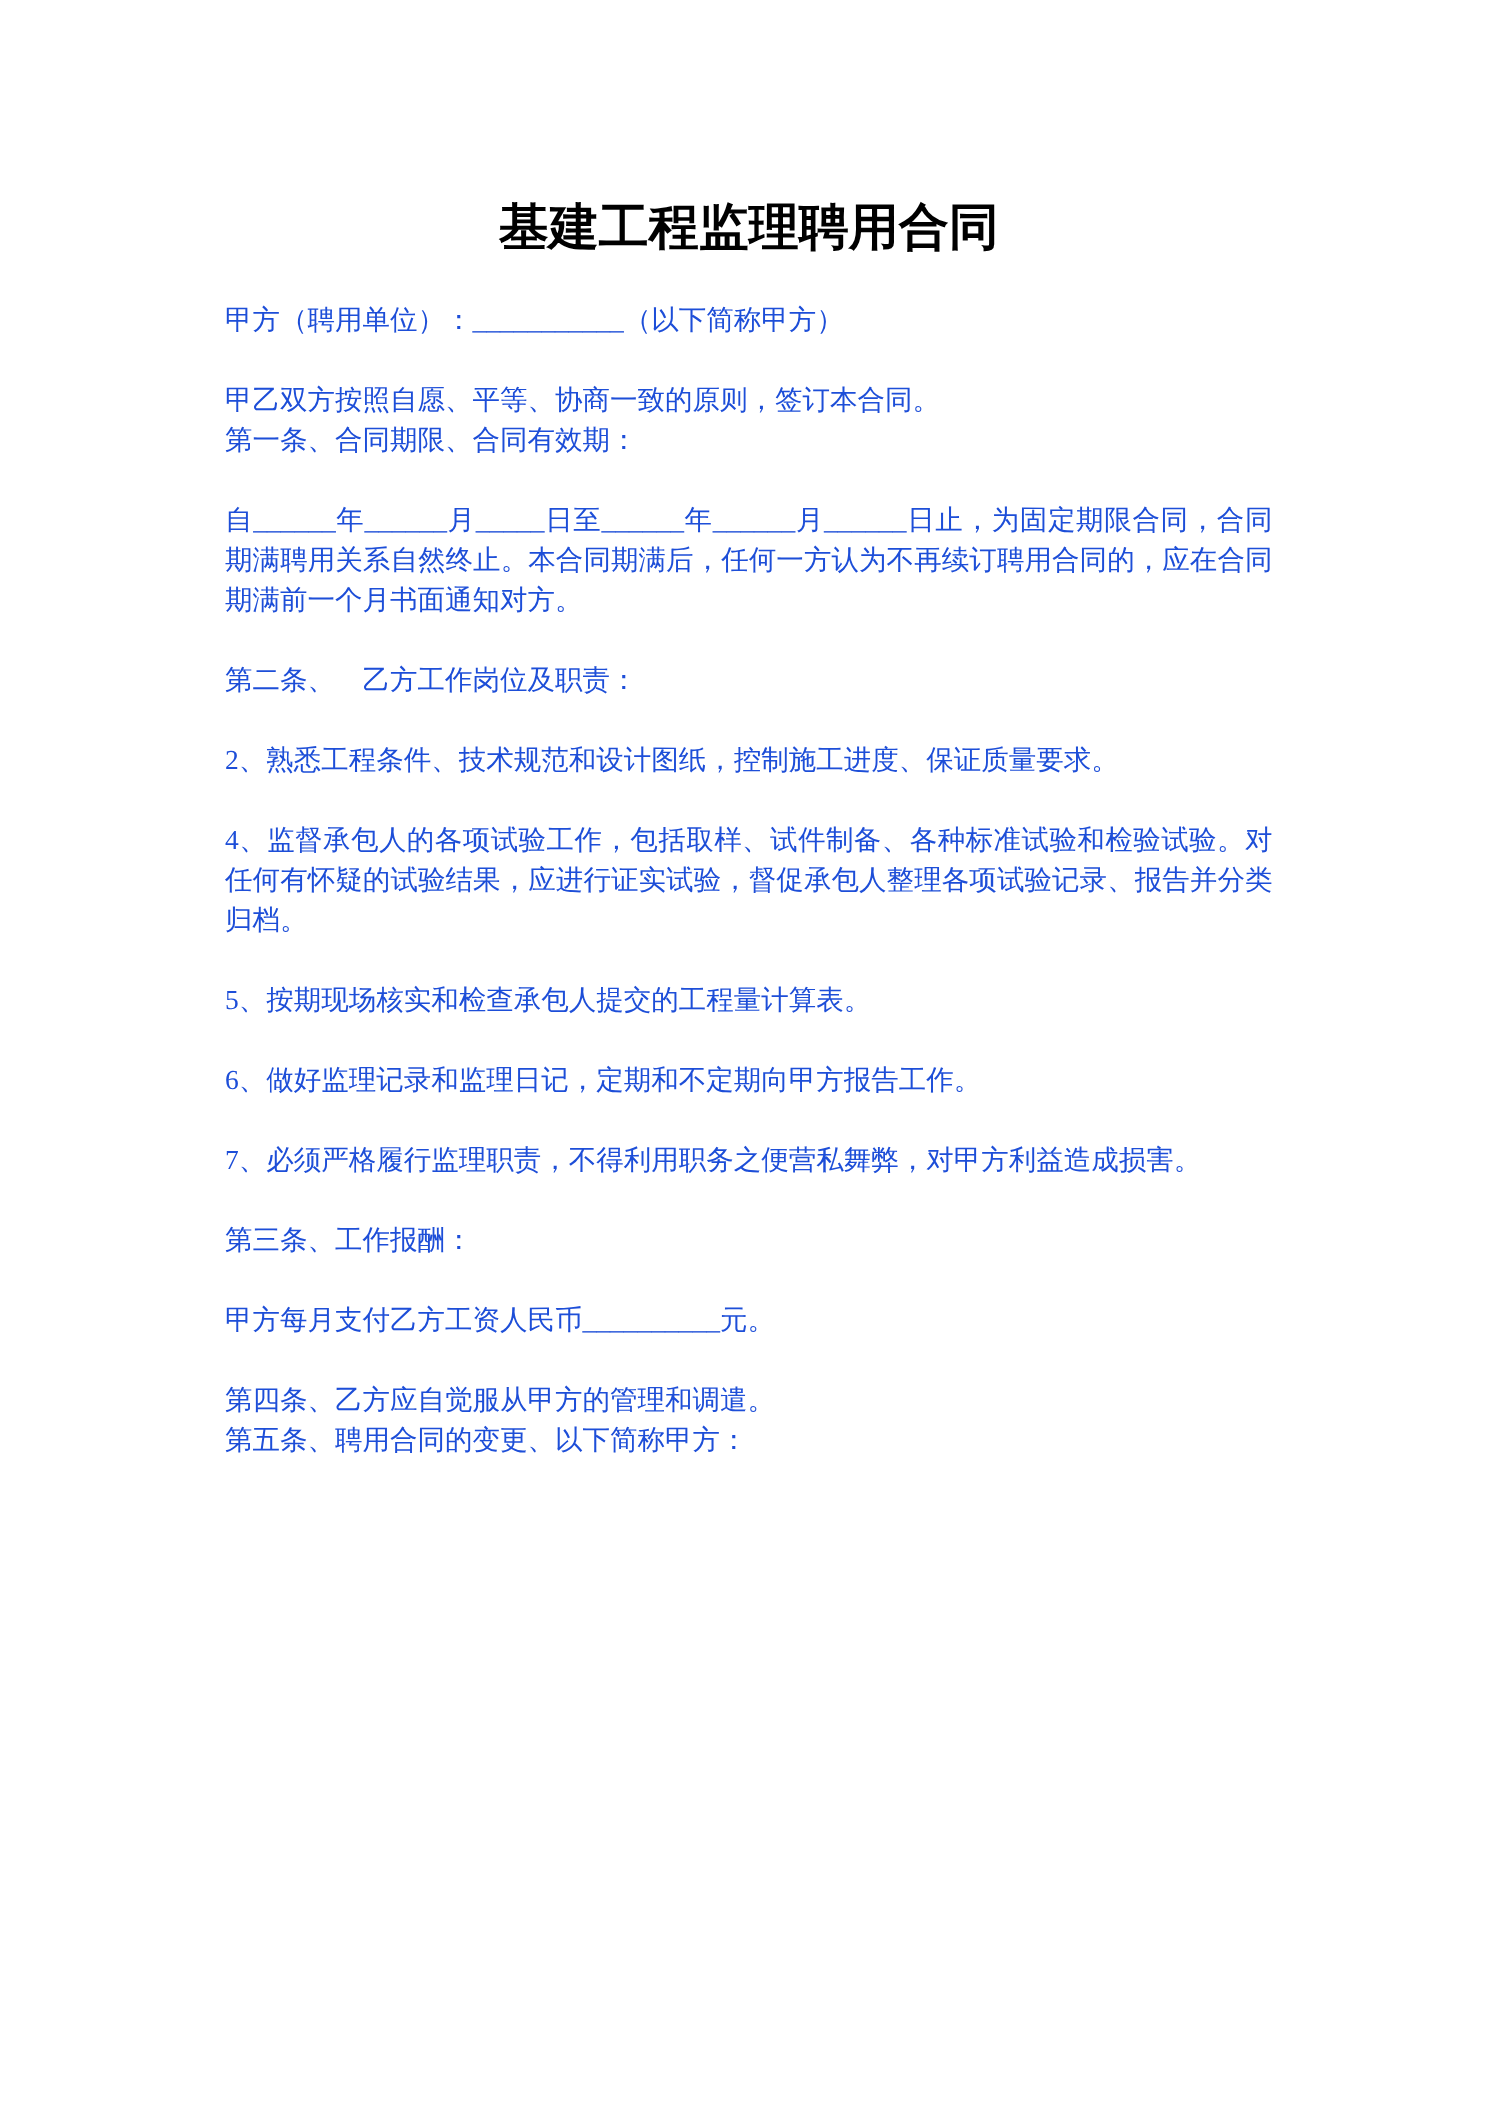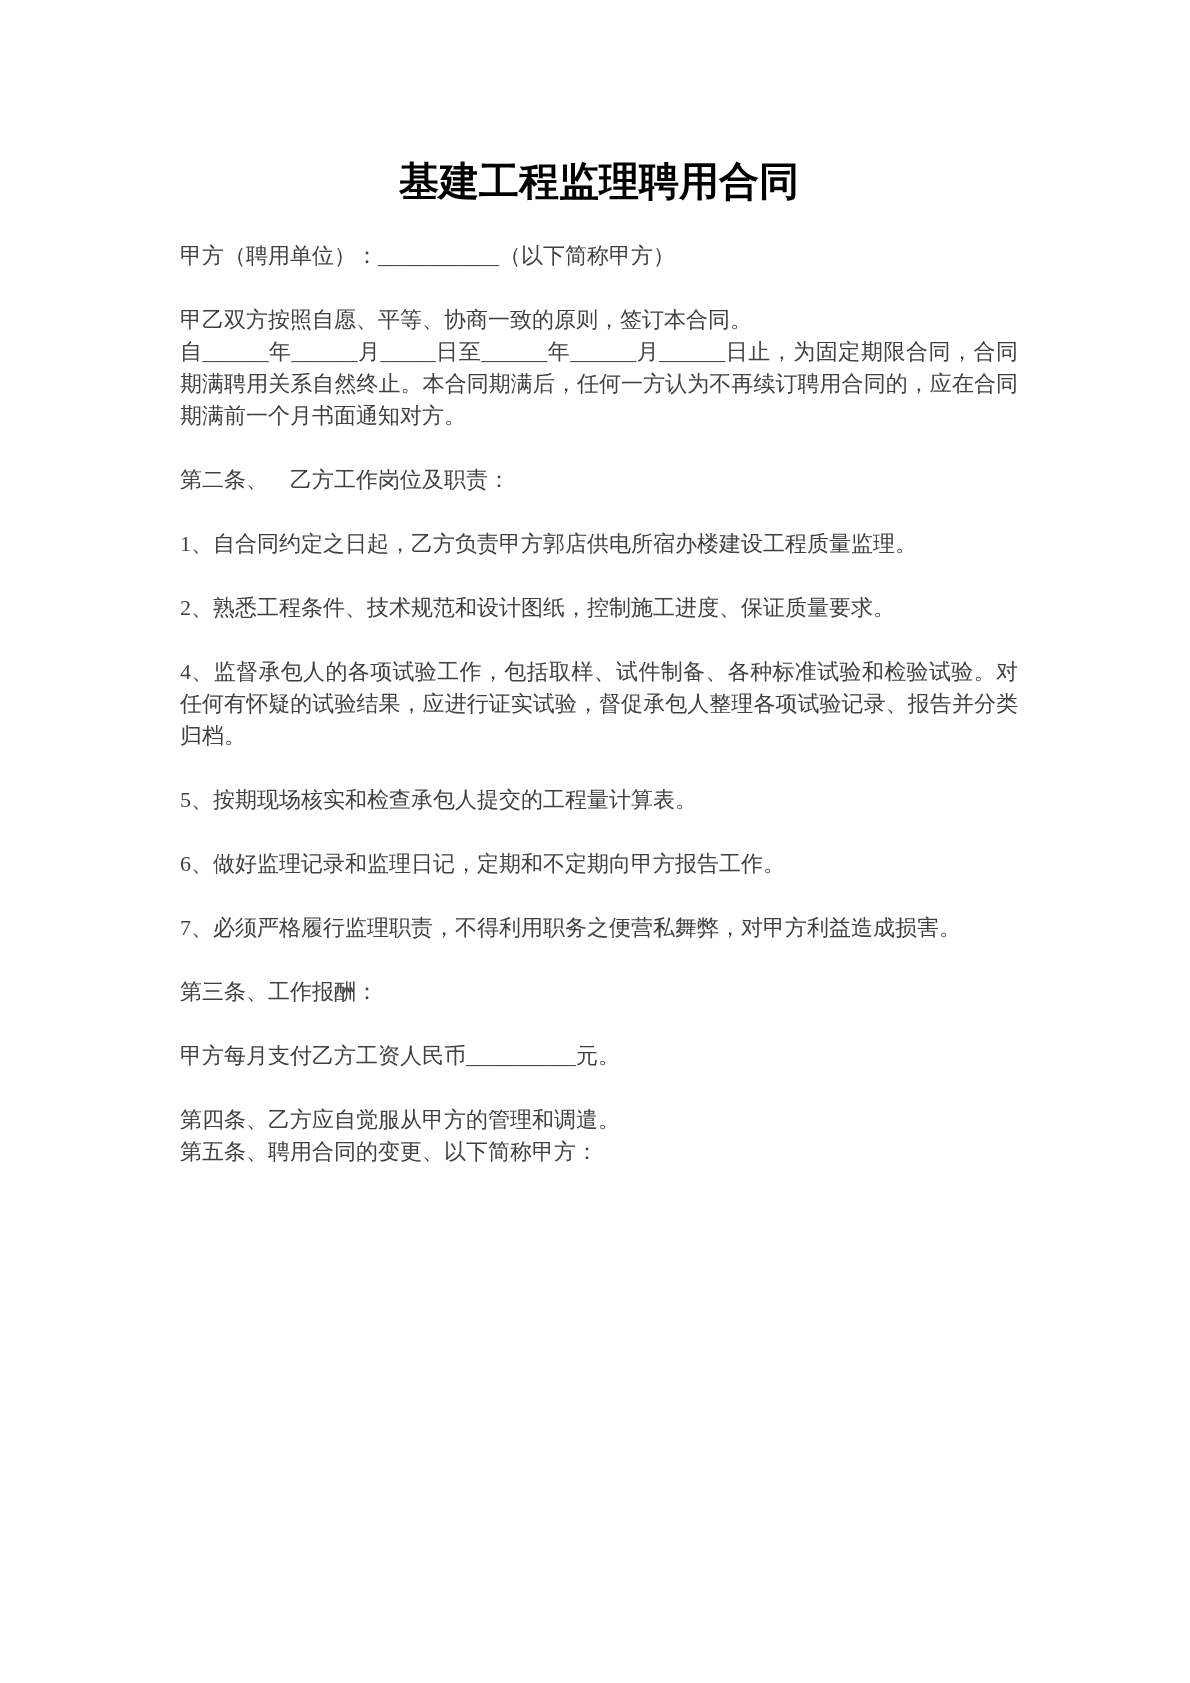--- a/index.html
+++ b/index.html
@@ -28,38 +28,38 @@
     line-height: 44px;
     text-align: center;
     margin: 0 0 36px 0;
     color: #000;
   }
   .page p {
     font-size: 22px;
     line-height: 32px;
     margin: 0 0 32px 0;
     text-align: justify;
-    color: #404040;
+    color: #1d4ed8;
     word-break: break-all;
   }
   .page p.flush {
     margin-bottom: 0;
   }
 </style>
 </head>
 <body>
 
 <div class="page">
   <h1 class="doc-title">基建工程监理聘用合同</h1>
 
   <p>甲方（聘用单位）：___________（以下简称甲方）</p>
   <p class="flush">甲乙双方按照自愿、平等、协商一致的原则，签订本合同。</p>
+  <p>第一条、合同期限、合同有效期：</p>
   <p>自______年______月_____日至______年______月______日止，为固定期限合同，合同期满聘用关系自然终止。本合同期满后，任何一方认为不再续订聘用合同的，应在合同期满前一个月书面通知对方。</p>
   <p>第二条、　乙方工作岗位及职责：</p>
-  <p>1、自合同约定之日起，乙方负责甲方郭店供电所宿办楼建设工程质量监理。</p>
   <p>2、熟悉工程条件、技术规范和设计图纸，控制施工进度、保证质量要求。</p>
   <p>4、监督承包人的各项试验工作，包括取样、试件制备、各种标准试验和检验试验。对任何有怀疑的试验结果，应进行证实试验，督促承包人整理各项试验记录、报告并分类归档。</p>
   <p>5、按期现场核实和检查承包人提交的工程量计算表。</p>
   <p>6、做好监理记录和监理日记，定期和不定期向甲方报告工作。</p>
   <p>7、必须严格履行监理职责，不得利用职务之便营私舞弊，对甲方利益造成损害。</p>
   <p>第三条、工作报酬：</p>
   <p>甲方每月支付乙方工资人民币__________元。</p>
   <p class="flush">第四条、乙方应自觉服从甲方的管理和调遣。</p>
   <p>第五条、聘用合同的变更、以下简称甲方：</p>
 </div>

